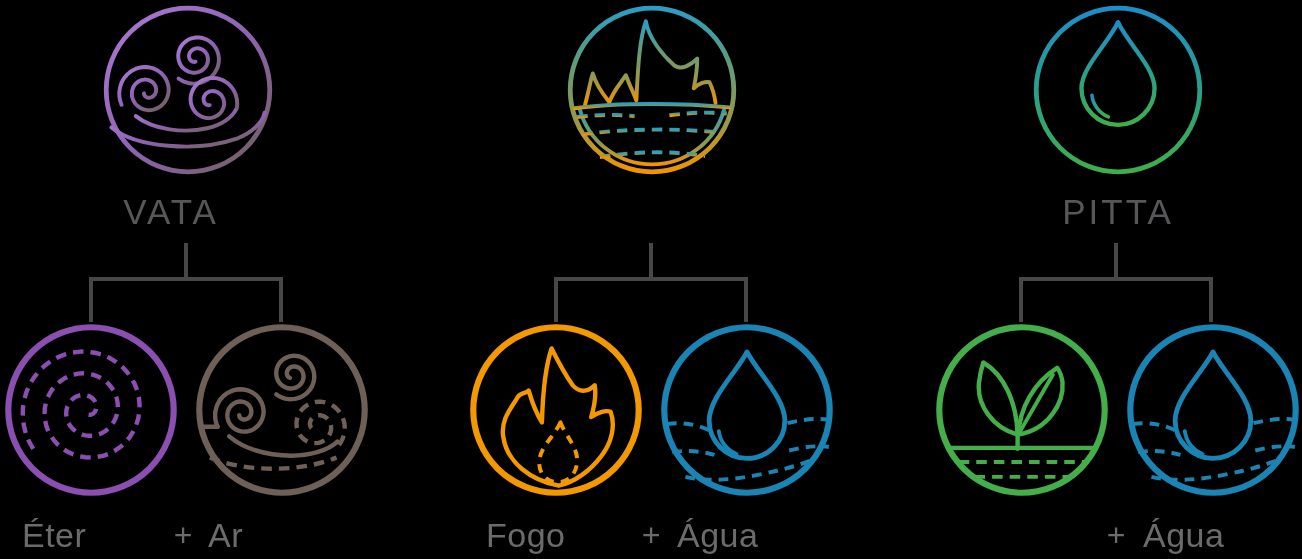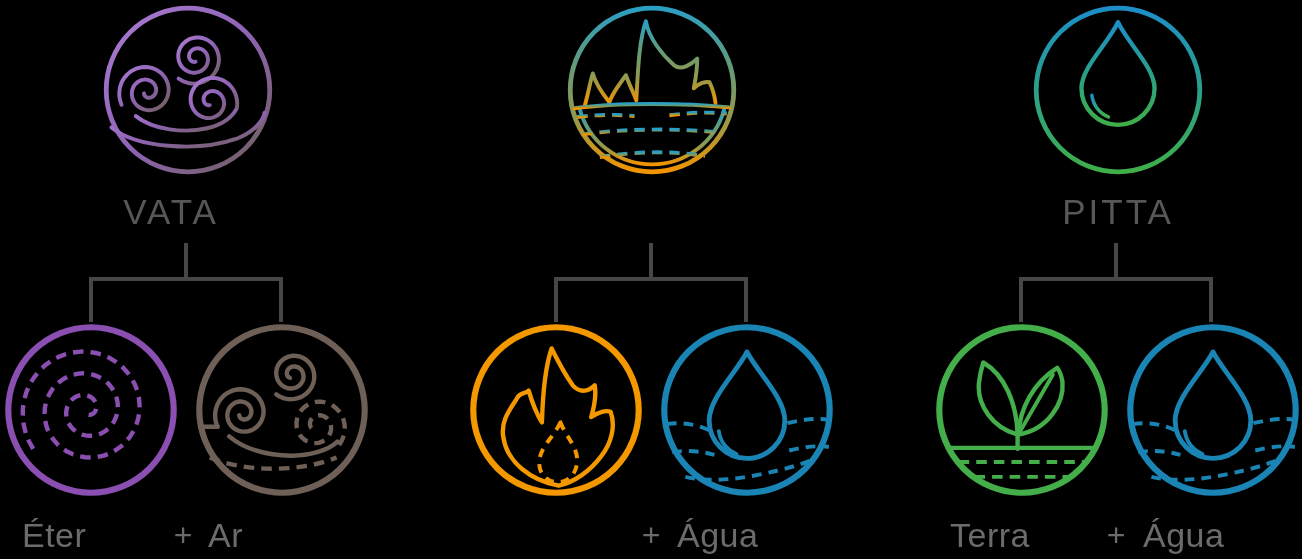--- a/index.html
+++ b/index.html
@@ -190,20 +190,20 @@
         <path d="M146 115 C 162 111, 178 109, 192 111" fill="none" stroke="#1a84b4" stroke-width="4.5" stroke-linecap="butt" stroke-linejoin="round" stroke-dasharray="11 8"></path>
         <path d="M148 146 C 164 142, 180 140, 193 142" fill="none" stroke="#1a84b4" stroke-width="4.5" stroke-linecap="butt" stroke-linejoin="round" stroke-dasharray="11 8"></path>
         <path d="M30 176 C 64 184, 104 176, 134 169 C 152 165, 166 160, 178 155" fill="none" stroke="#1a84b4" stroke-width="4.5" stroke-linecap="butt" stroke-linejoin="round" stroke-dasharray="11 8"></path>
       </svg>
   </div>
 
   <div class="el-label" id="eter-label" style="color: rgb(107, 107, 107);">Éter</div>
   <div class="plus" id="plus0" style="color: rgb(107, 107, 107);">+</div>
   <div class="el-label" id="ar-label" style="color: rgb(107, 107, 107);">Ar</div>
 
+  <div class="el-label" id="fogo-label" style="color: rgb(107, 107, 107);">Fogo</div>
   <div class="plus" id="plus1" style="color: rgb(107, 107, 107);">+</div>
   <div class="el-label" id="agua1-label" style="color: rgb(107, 107, 107);">Água</div>
 
-  <div class="el-label" id="terra-label" style="color: rgb(107, 107, 107);">Terra</div>
   <div class="plus" id="plus2" style="color: rgb(107, 107, 107);">+</div>
   <div class="el-label" id="agua2-label" style="color: rgb(107, 107, 107);">Água</div>
 
 </div>
 
 </body></html>

